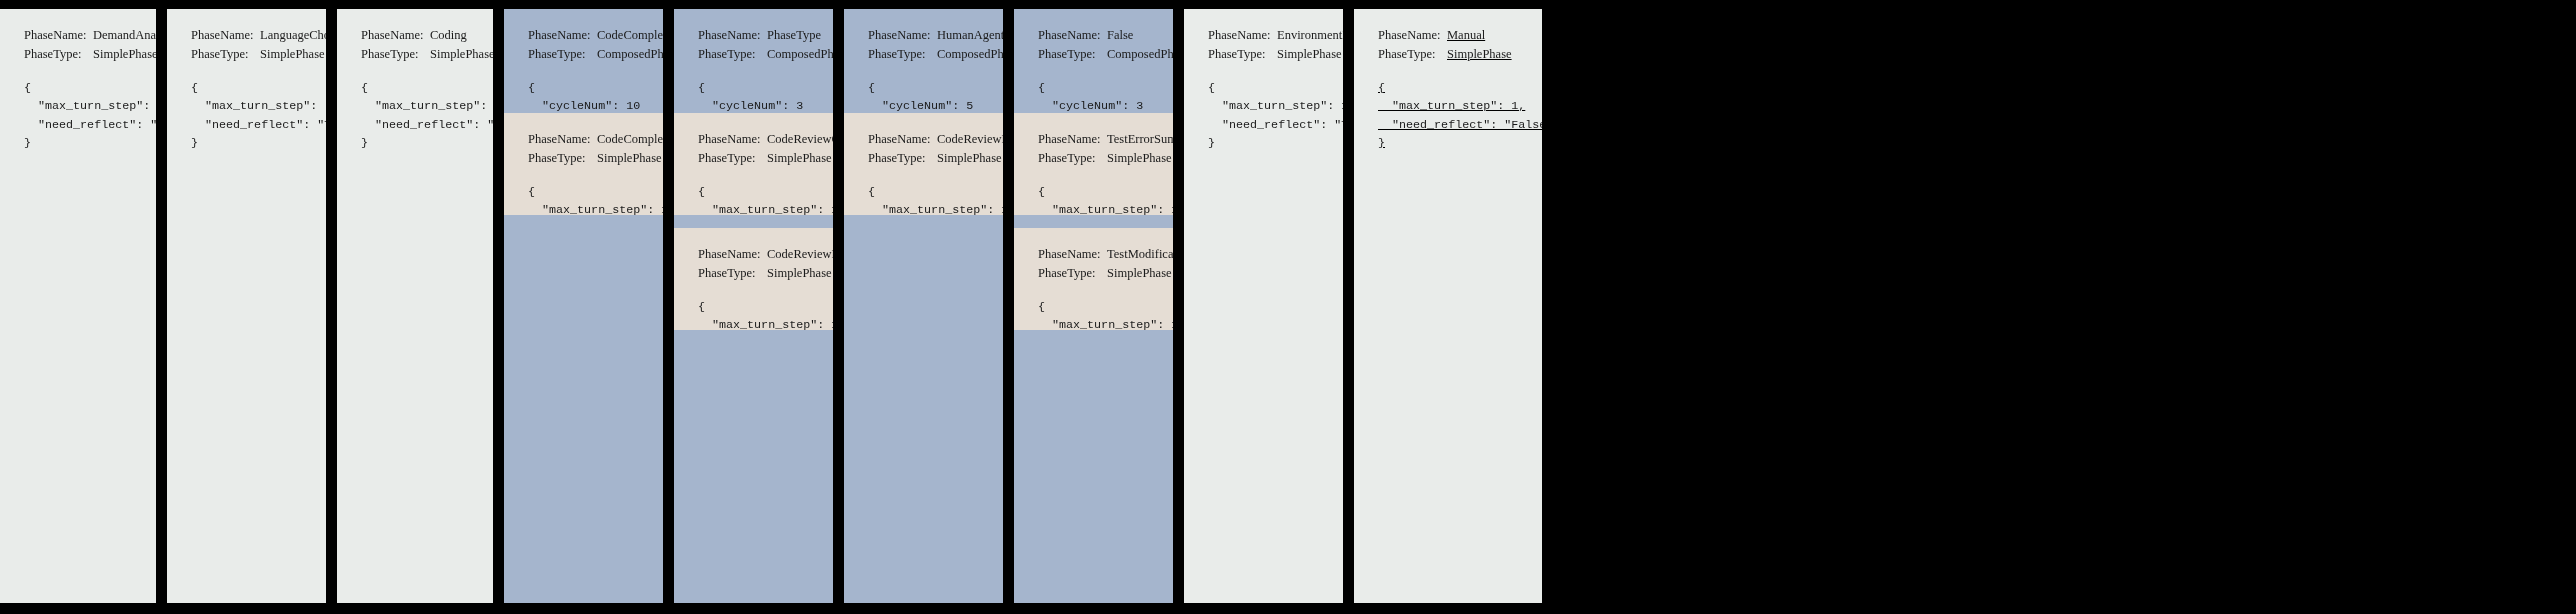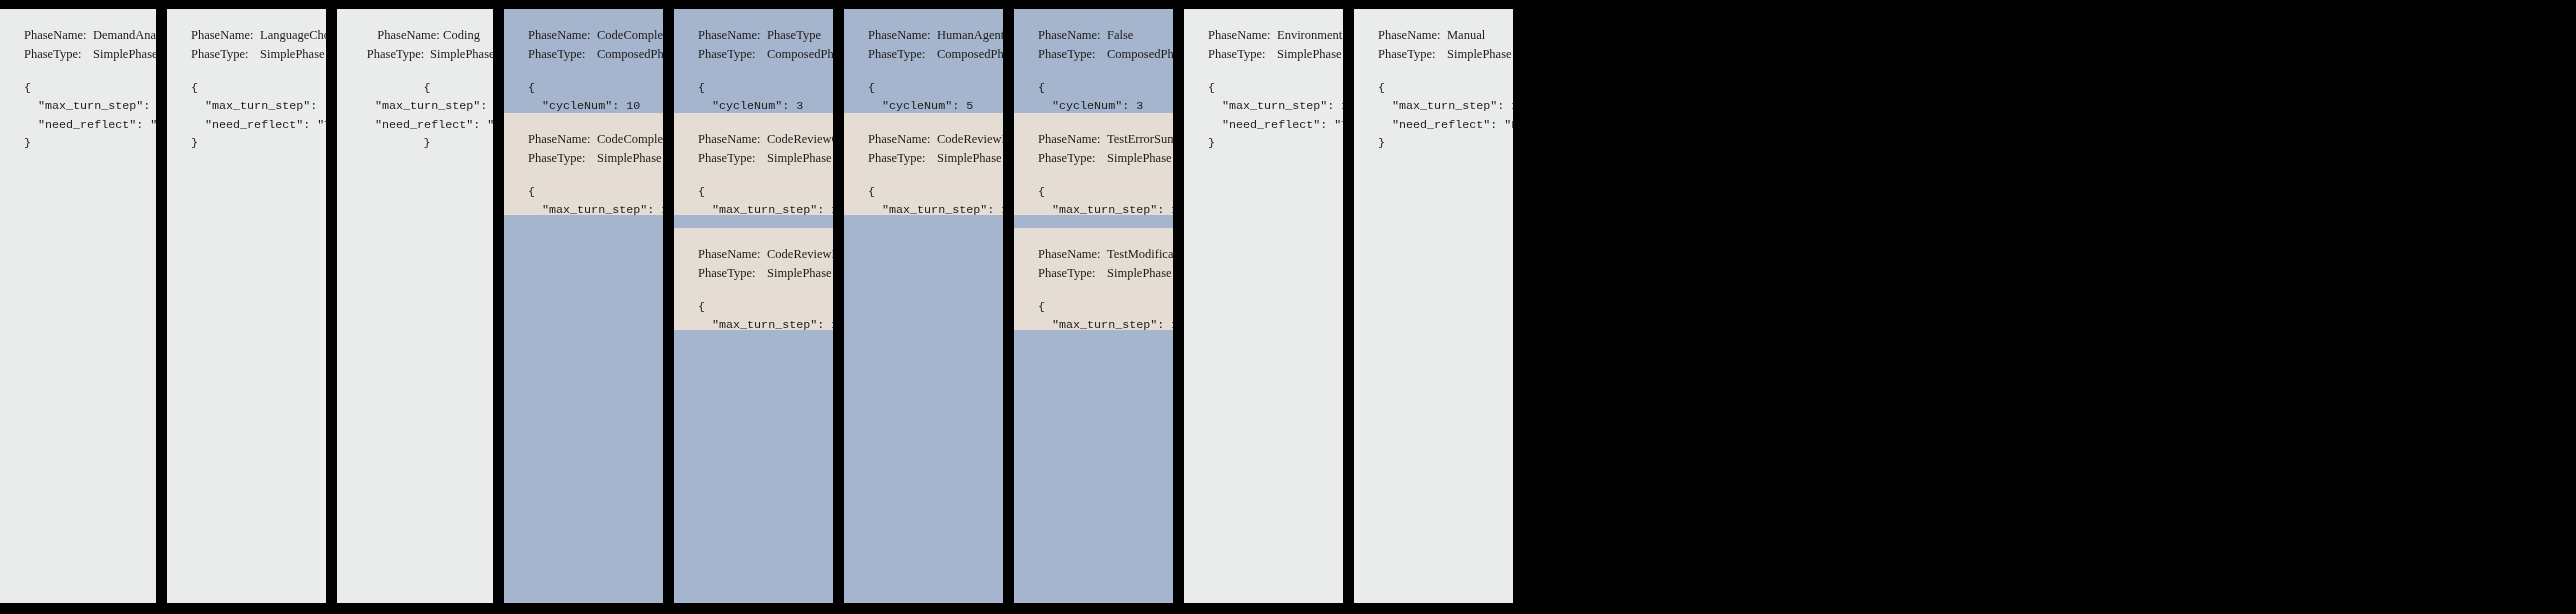--- a/index.html
+++ b/index.html
@@ -122,21 +122,21 @@
           <div class="hdr"><span class="key">PhaseName:</span><span class="val">LanguageChoose</span></div>
           <div class="hdr"><span class="key">PhaseType:</span><span class="val">SimplePhase</span></div>
           <div class="json">{
   "max_turn_step": -1,
   "need_reflect": "True"
 }</div>
         </div>
       </div>
     </div>
     <div class="col-gap" style="width: 11px;"></div>
-    <div class="column" style="width: 156px; text-align: center;">
+    <div class="column" style="width: 156px;">
       <div class="panel simple">
         <div class="pbody">
           <div class="hdr"><span class="key">PhaseName:</span><span class="val">Coding</span></div>
           <div class="hdr"><span class="key">PhaseType:</span><span class="val">SimplePhase</span></div>
           <div class="json">{
   "max_turn_step": 1,
   "need_reflect": "False"
 }</div>
         </div>
       </div>
@@ -262,21 +262,21 @@
           <div class="hdr"><span class="key">PhaseName:</span><span class="val">EnvironmentDoc</span></div>
           <div class="hdr"><span class="key">PhaseType:</span><span class="val">SimplePhase</span></div>
           <div class="json">{
   "max_turn_step": 1,
   "need_reflect": "True"
 }</div>
         </div>
       </div>
     </div>
     <div class="col-gap" style="width: 11px;"></div>
-    <div class="column" style="width: 159px;">
+    <div class="column" style="width: 188px; text-decoration: underline;">
       <div class="panel simple">
         <div class="pbody">
           <div class="hdr"><span class="key">PhaseName:</span><span class="val">Manual</span></div>
           <div class="hdr"><span class="key">PhaseType:</span><span class="val">SimplePhase</span></div>
           <div class="json">{
   "max_turn_step": 1,
   "need_reflect": "False"
 }</div>
         </div>
       </div>

